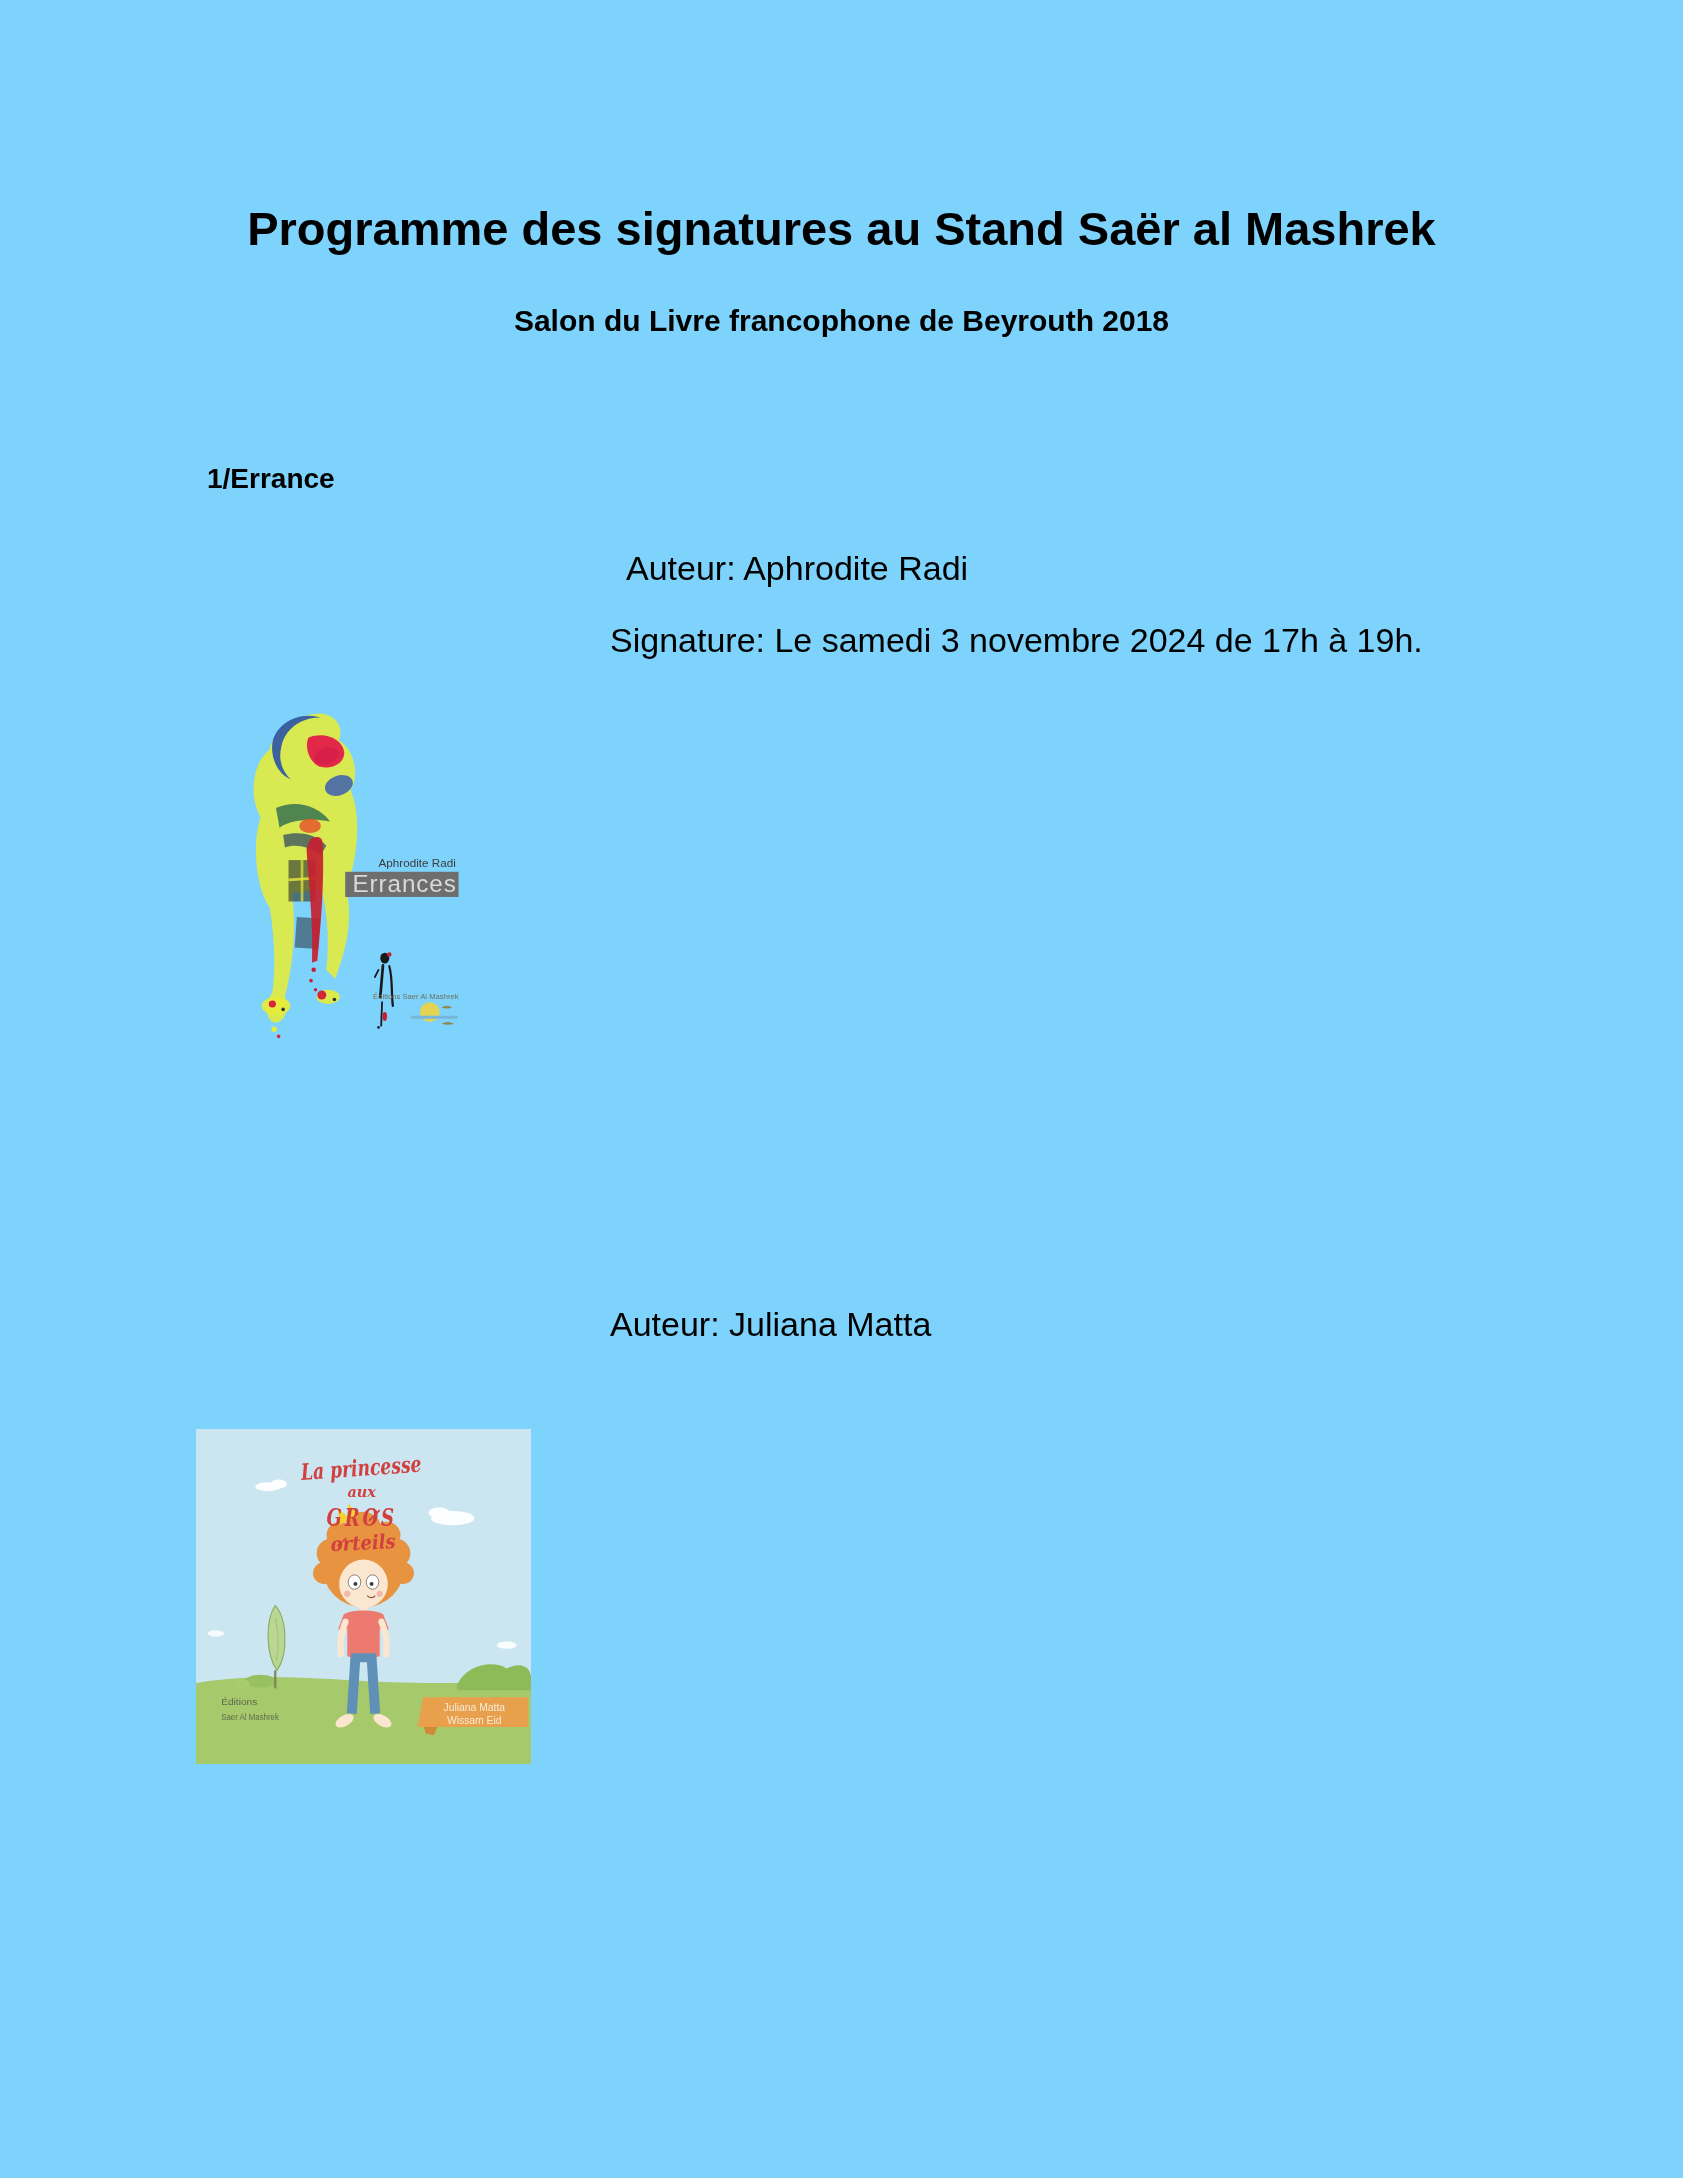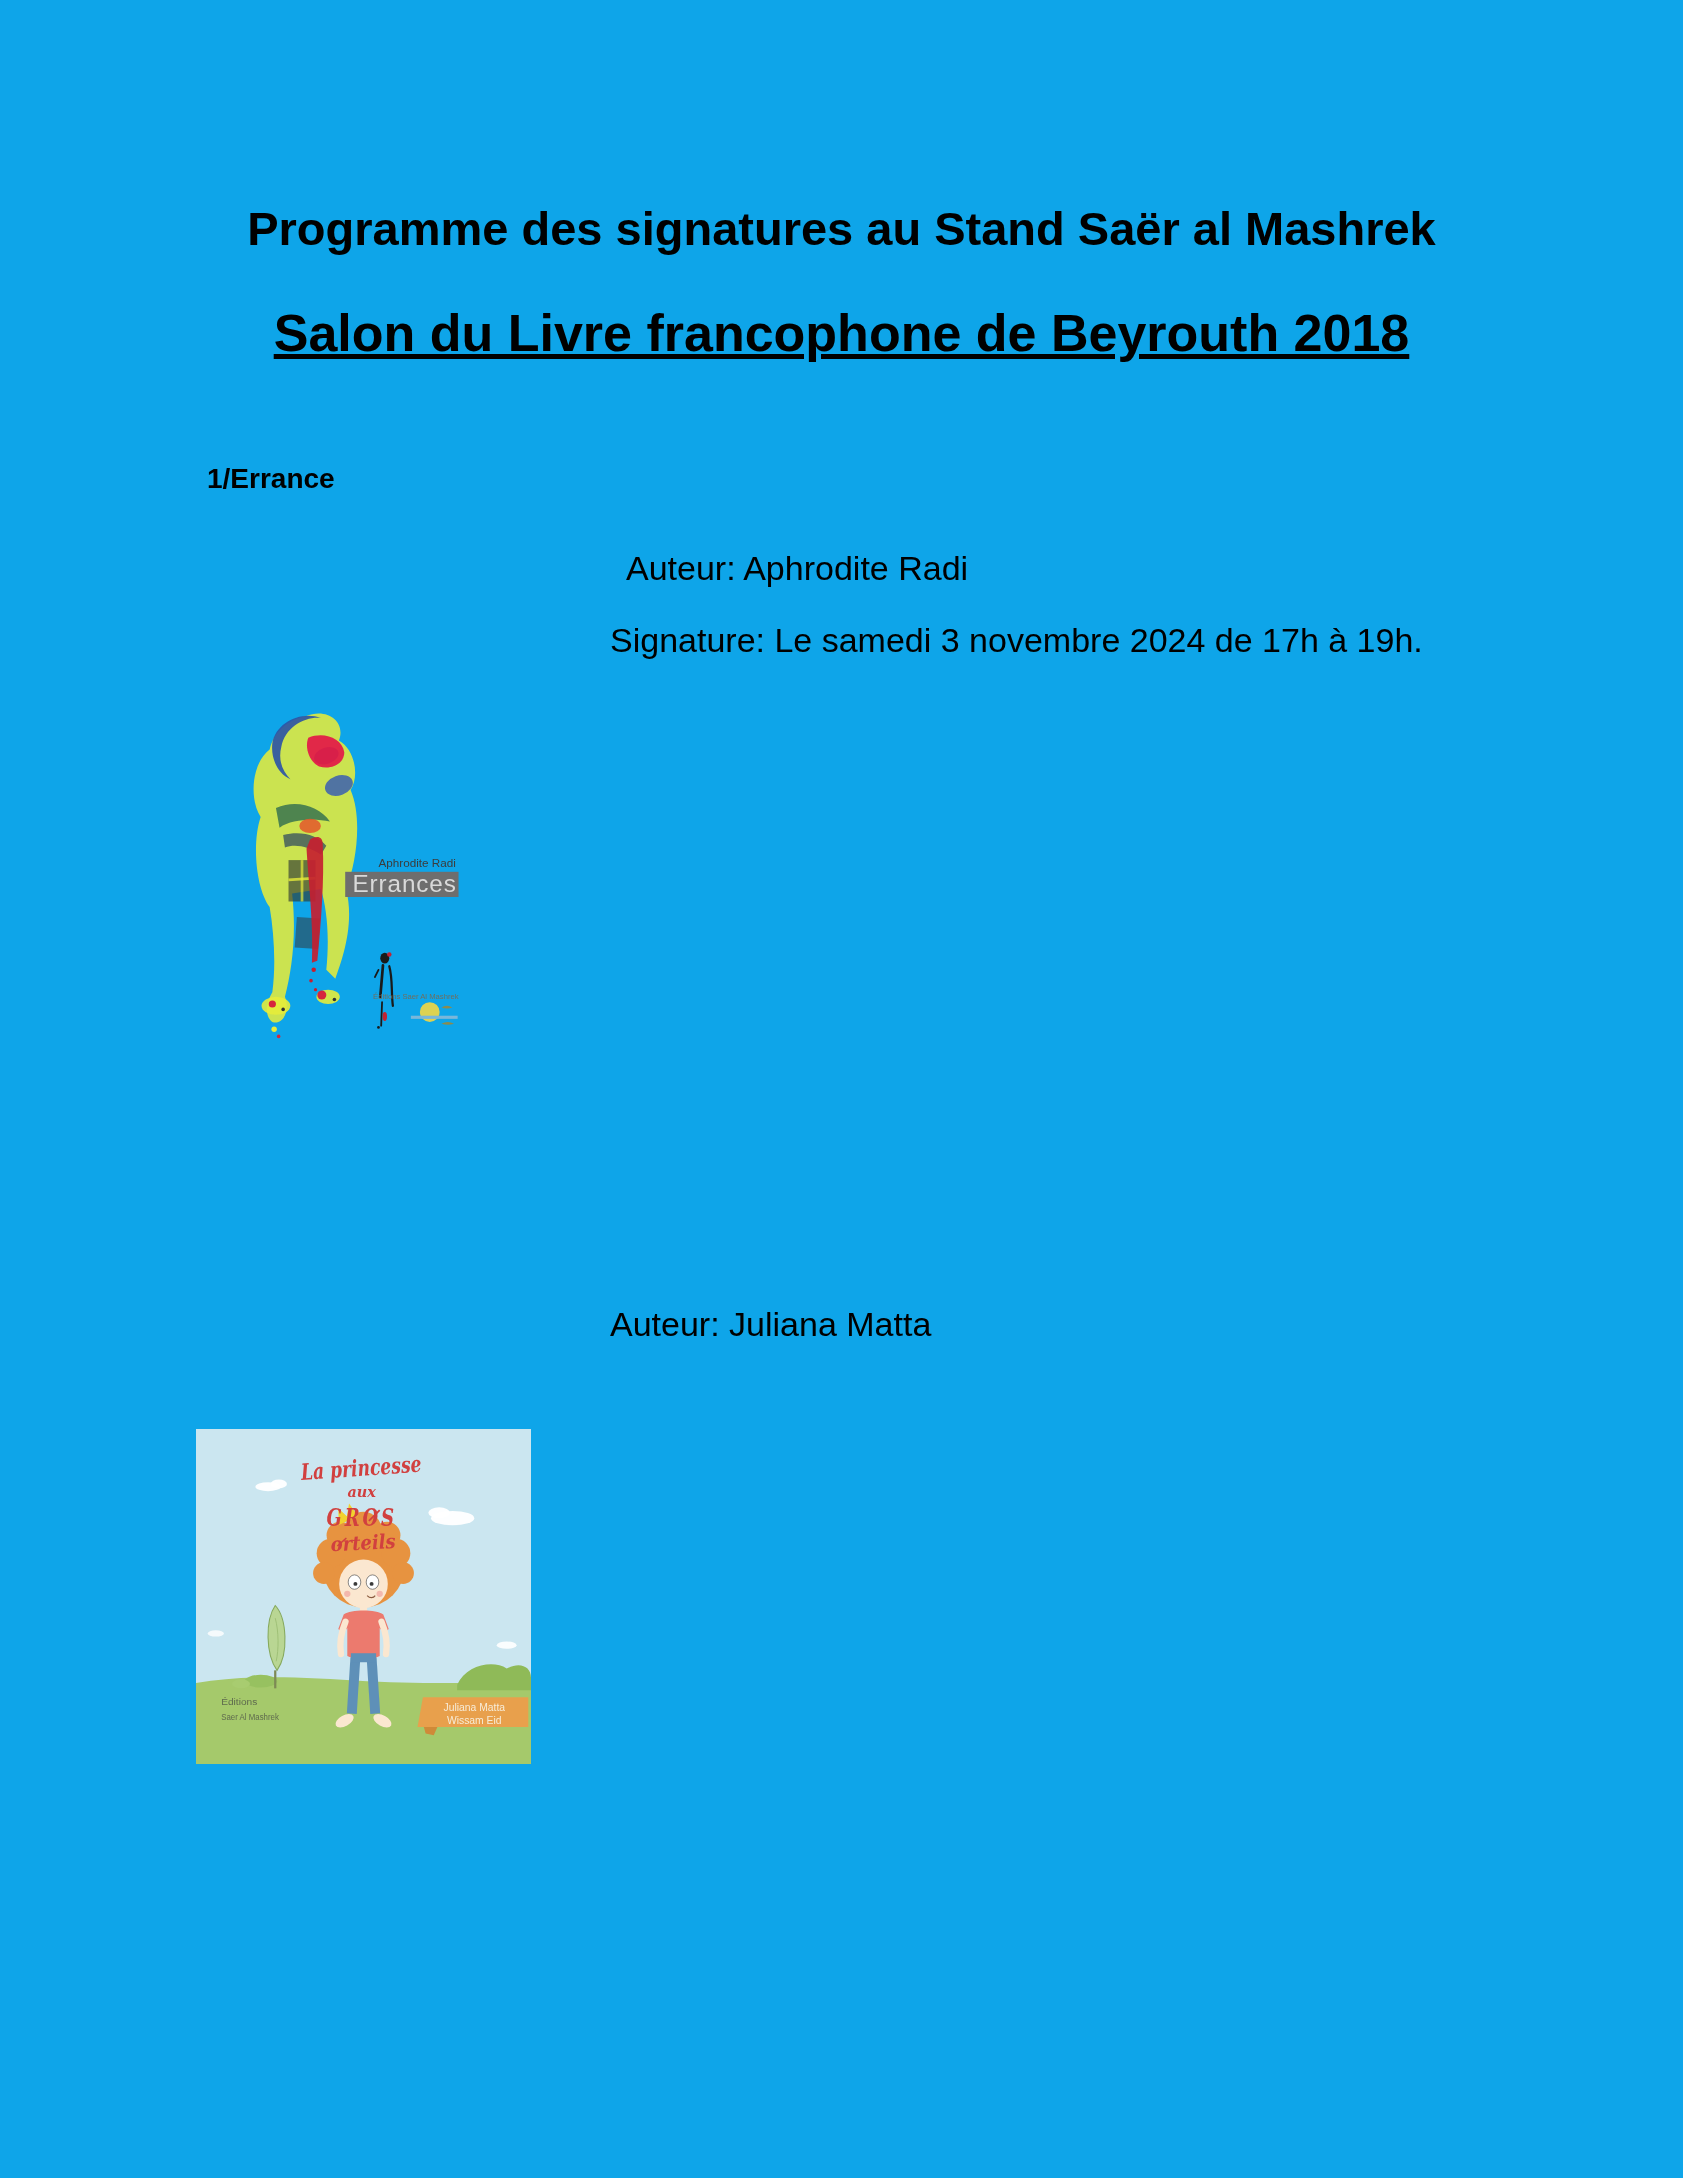--- a/index.html
+++ b/index.html
@@ -1,36 +1,35 @@
 <!DOCTYPE html>
 <html style="font-size:14.4px"><head>
 <meta charset="utf-8">
 <style>
   html,body{margin:0;padding:0;background:#ffffff;}
   .page{
     position:relative;
     width:1683px;
     height:2178px;
-    background:#0ea5e9;
+    background:#7dd3fc;
     font-family:"Liberation Sans", sans-serif;
     color:#000000;
     overflow:hidden;
   }
   .doc-title{
     position:absolute; left:0; right:0; top:202px;
     margin:0; text-align:center;
     font-size:47px; font-weight:bold; line-height:1.15;
     white-space:nowrap;
   }
   .doc-subtitle{
     position:absolute; left:0; right:0; top:304px;
     margin:0; text-align:center;
-    font-size:52px; font-weight:bold; line-height:1.15;
-    white-space:nowrap;
-    text-decoration:underline;
+    font-size:30px; font-weight:bold; line-height:1.15;
+    white-space:nowrap;
   }
   .sec-heading{
     position:absolute; margin:0;
     font-size:28px; font-weight:bold; line-height:1.15;
     white-space:nowrap;
   }
   .body-line{
     position:absolute; margin:16px;
     font-size:34px; font-weight:normal; line-height:1.15;
     white-space:nowrap;

